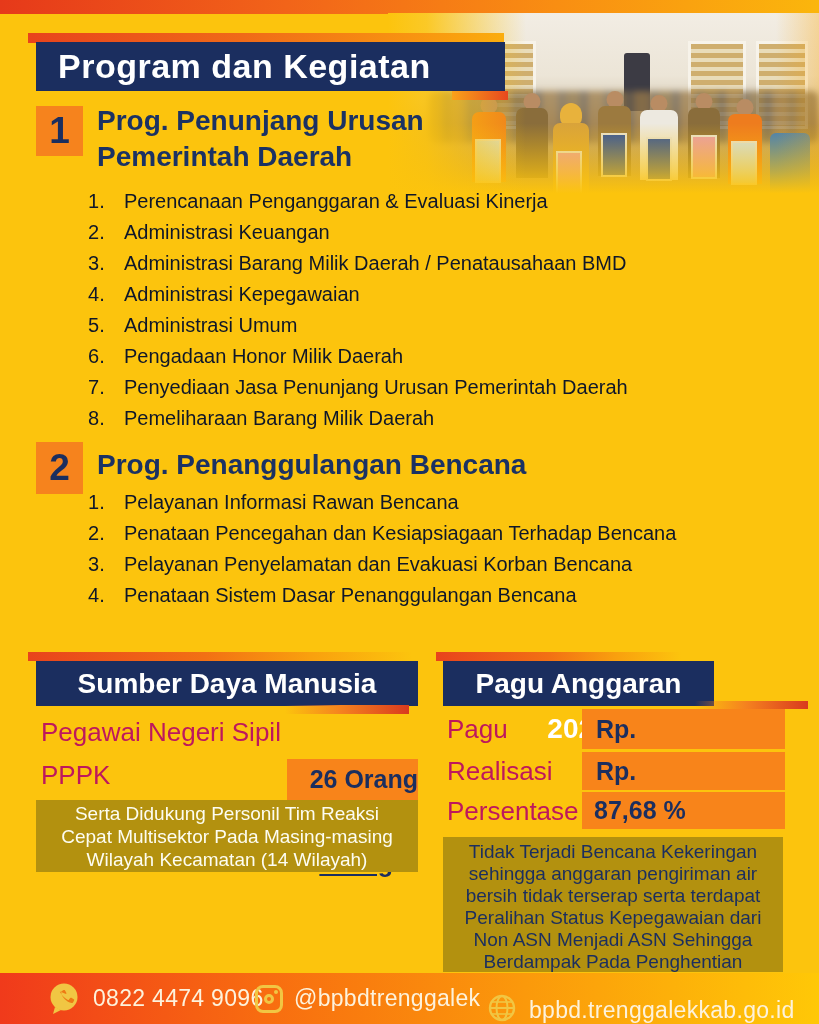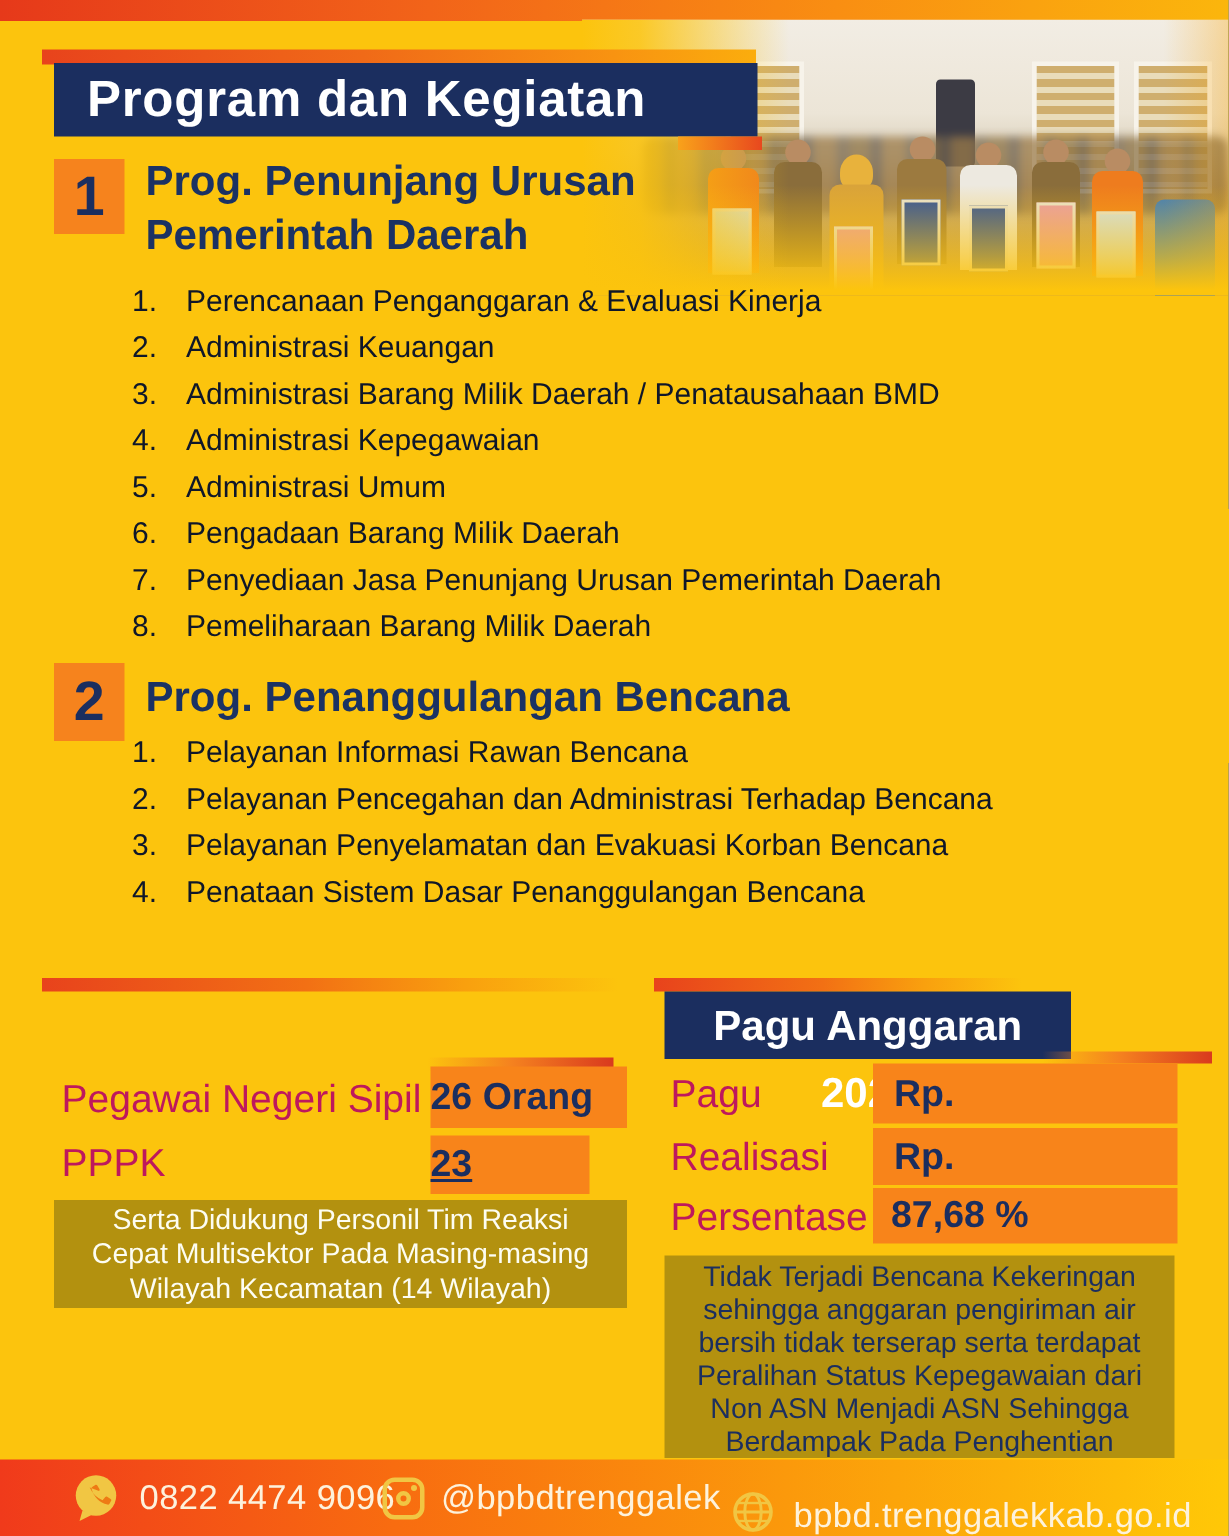--- a/index.html
+++ b/index.html
@@ -84,21 +84,21 @@
   .panel-header { height:45px; background:#1B2E5F; text-align:center; }
   .panel-header span { display:block; line-height:45px; font-size:28px; font-weight:bold; color:#fff; }
   .sdm-header  { left:36px;  top:661px; width:382px; }
   .pagu-header { left:443px; top:661px; width:271px; }
   .panel-swoosh { height:9px; background: linear-gradient(90deg,rgba(246,131,29,0) 0%,#F5821F 45%,#D93A1E 100%); }
   .sdm-swoosh  { left:285px; top:705px; width:124px; }
   .pagu-swoosh { left:695px; top:701px; width:113px; height:8px; }
 
   .row-label { font-size:26px; color:#be185d; }
   .val-box { background:#F8841A; color:#1B2E5F; font-weight:bold; font-size:25px; }
-  .val-center { text-align:left; }
+  .val-center { text-align:right;margin-top:48px; }
   .sdm-l1 { left:41px; top:717px; }
   .sdm-v1 { left:287px; top:711px; width:131px; height:41px; line-height:41px; }
   .sdm-l2 { left:41px; top:760px; }
   .sdm-v2 { left:287px; top:757px; width:106px; height:39px; line-height:39px;text-decoration:underline; }
 
   .pagu-l1 { left:447px; top:714px; }
   .pagu-v1 { left:582px; top:709px; width:203px; height:40px; line-height:40px; padding-left:14px; }
   .pagu-l2 { left:447px; top:756px; }
   .pagu-v2 { left:582px; top:752px; width:203px; height:38px; line-height:38px; padding-left:14px; }
   .pagu-l3 { left:447px; top:796px; }
@@ -185,35 +185,38 @@
   <div class="abs title-swoosh"></div>
 
   <div class="abs num-badge badge1">1</div>
   <div class="abs sec-heading heading1">Prog. Penunjang Urusan Pemerintah Daerah</div>
   <ol class="abs plist list1">
     <li>Perencanaan Penganggaran &amp; Evaluasi Kinerja</li>
     <li>Administrasi Keuangan</li>
     <li>Administrasi Barang Milik Daerah / Penatausahaan BMD</li>
     <li>Administrasi Kepegawaian</li>
     <li>Administrasi Umum</li>
-    <li>Pengadaan Barang Milik Daerah</li>
+    <li>Pengadaan Honor Milik Daerah</li>
     <li>Penyediaan Jasa Penunjang Urusan Pemerintah Daerah</li>
     <li>Pemeliharaan Barang Milik Daerah</li>
   </ol>
 
   <div class="abs num-badge badge2">2</div>
   <div class="abs sec-heading heading2">Prog. Penanggulangan Bencana</div>
   <ol class="abs plist list2">
     <li>Pelayanan Informasi Rawan Bencana</li>
-    <li>Pelayanan Pencegahan dan Administrasi Terhadap Bencana</li>
+    <li>Penataan Pencegahan dan Kesiapsiagaan Terhadap Bencana</li>
     <li>Pelayanan Penyelamatan dan Evakuasi Korban Bencana</li>
     <li>Penataan Sistem Dasar Penanggulangan Bencana</li>
   </ol>
 
   <div class="abs panel-accent sdm-accent"></div>
+  <div class="abs panel-header sdm-header">
+    <span>Sumber Daya Manusia</span>
+  </div>
   <div class="abs panel-swoosh sdm-swoosh"></div>
   <div class="abs row-label sdm-l1">Pegawai Negeri Sipil</div>
   <div class="abs val-box val-center sdm-v1">26 Orang</div>
   <div class="abs row-label sdm-l2">PPPK</div>
   <div class="abs val-box val-center sdm-v2">23 Orang</div>
   <div class="abs note-box sdm-note">Serta Didukung Personil Tim Reaksi Cepat Multisektor Pada Masing-masing Wilayah Kecamatan (14 Wilayah)</div>
 
   <div class="abs panel-accent pagu-accent"></div>
   <div class="abs panel-header pagu-header">
     <span>Pagu Anggaran 2025</span>

